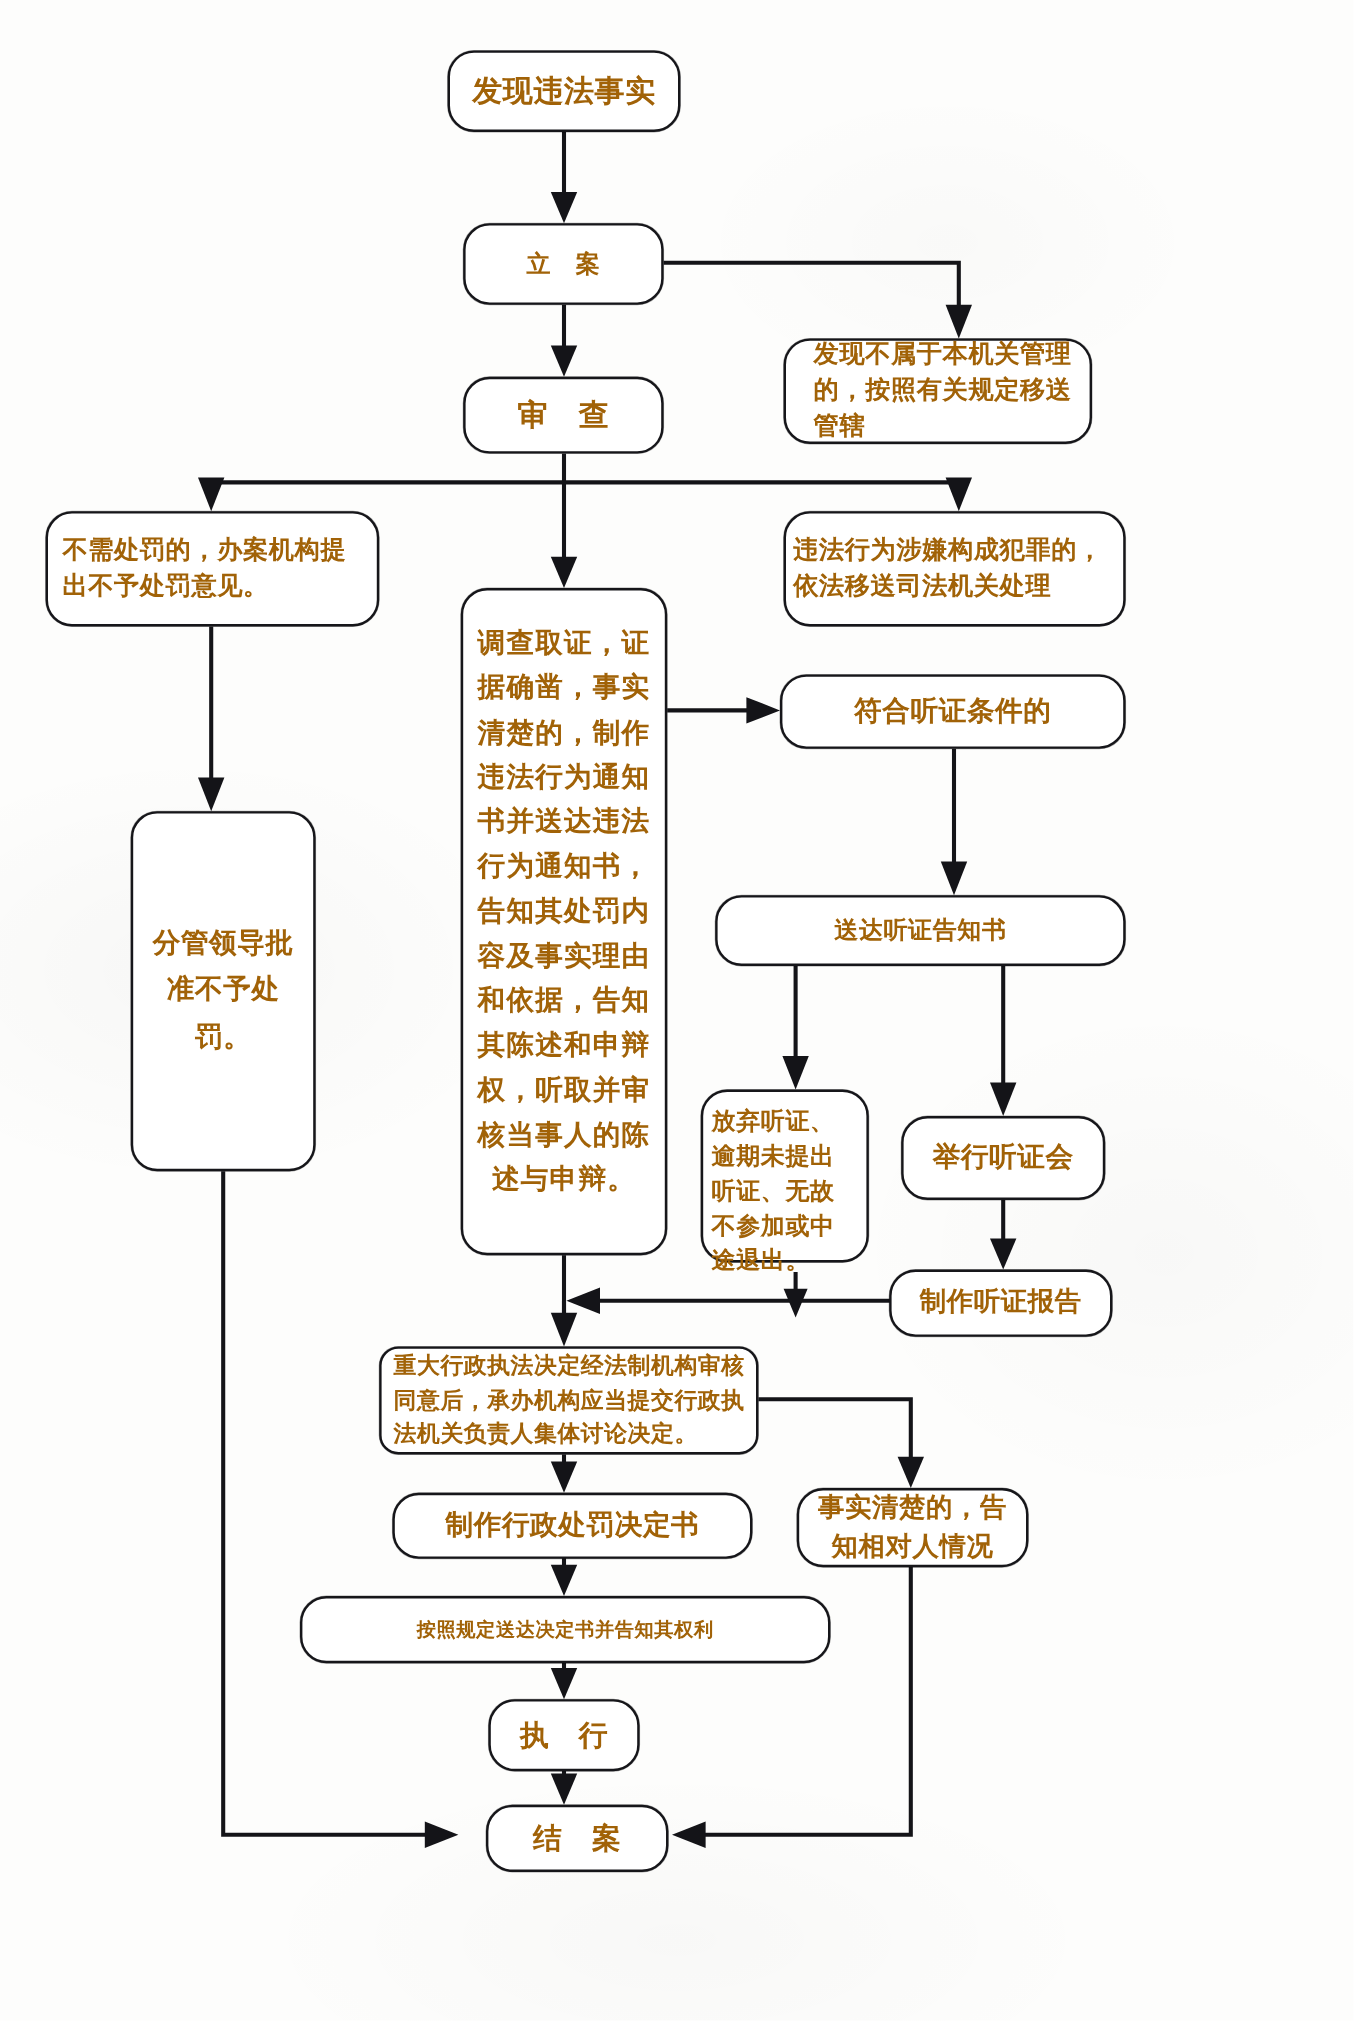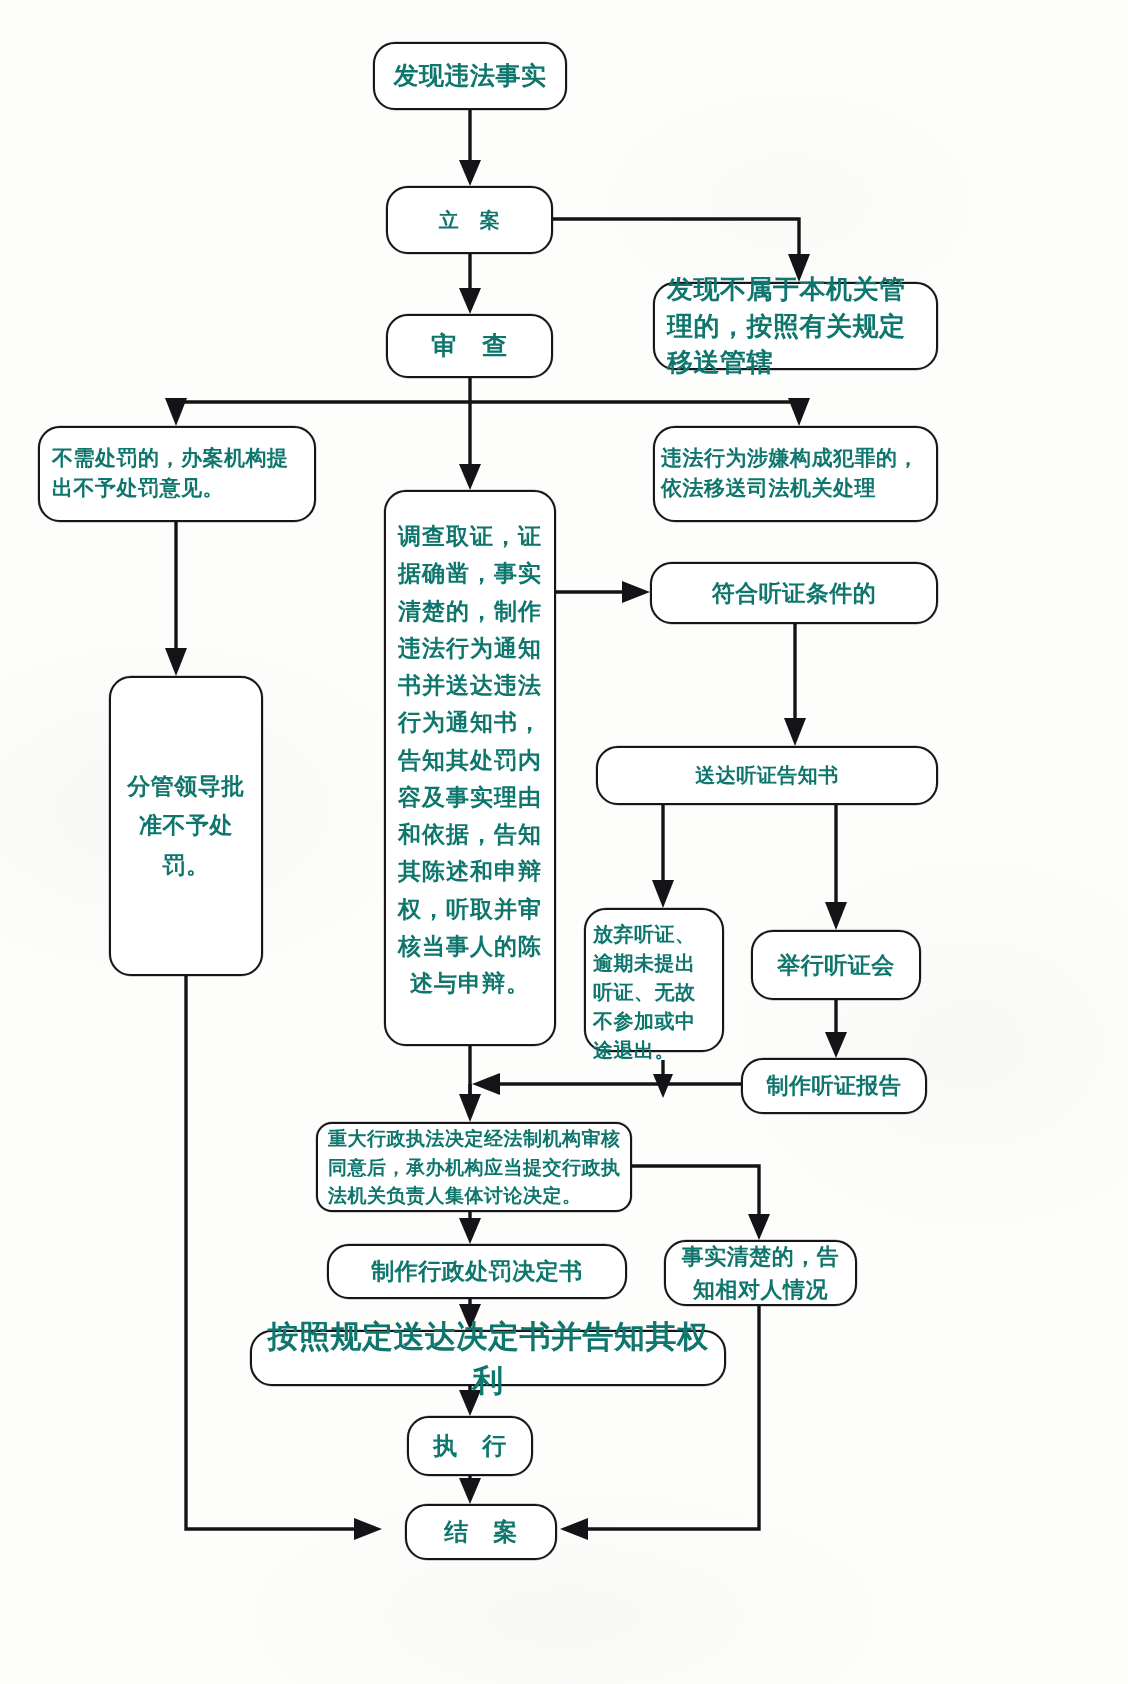--- a/index.html
+++ b/index.html
@@ -23,21 +23,21 @@
       radial-gradient(ellipse 300px 180px at 70% 12%, rgba(0,0,0,0.015), rgba(0,0,0,0) 72%);
     pointer-events:none;
     z-index:0;
   }
   .node{
     position:absolute;
     box-sizing:border-box;
     border:2.4px solid #16161a;
     border-radius:22px;
     background:#ffffff;
-    color:#0f766e;
+    color:#a16207;
     display:flex;
     align-items:center;
     justify-content:center;
     text-align:center;
     z-index:3;
     font-weight:700;
     letter-spacing:0.5px;
     line-height:1.42;
     padding:4px 8px;
     box-shadow:0 0 0 0.4px rgba(0,0,0,0.35);
@@ -133,21 +133,21 @@
   </div>
 
   <div class="node" style="left:386px; top:186px; width:167px; height:68px; font-size:20px;">
     <span>立　案</span>
   </div>
 
   <div class="node" style="left:386px; top:314px; width:167px; height:64px; font-size:25px;">
     <span>审　查</span>
   </div>
 
-  <div class="node lefttext tight" style="left:653px; top:282px; width:285px; height:88px; font-size:26px; padding-left:12px;">
+  <div class="node lefttext tight" style="left:653px; top:282px; width:257px; height:88px; font-size:21px; padding-left:23px;">
     <span>发现不属于本机关管理的，按照有关规定移送管辖</span>
   </div>
 
   <div class="node lefttext tight" style="left:38px; top:426px; width:278px; height:96px; font-size:21px; padding-left:12px;">
     <span>不需处罚的，办案机构提出不予处罚意见。</span>
   </div>
 
   <div class="node lefttext tight" style="left:653px; top:426px; width:285px; height:96px; font-size:21px; ">
     <span>违法行为涉嫌构成犯罪的，依法移送司法机关处理</span>
   </div>
@@ -181,21 +181,21 @@
   </div>
 
   <div class="node lefttext tight" style="left:316px; top:1122px; width:316px; height:90px; font-size:19px; line-height:1.5; padding-left:10px; border-radius:16px;">
     <span>重大行政执法决定经法制机构审核同意后，承办机构应当提交行政执法机关负责人集体讨论决定。</span>
   </div>
 
   <div class="node" style="left:327px; top:1244px; width:300px; height:55px; font-size:23px;">
     <span>制作行政处罚决定书</span>
   </div>
 
-  <div class="node" style="left:250px; top:1330px; width:476px; height:56px; font-size:31px;">
+  <div class="node" style="left:250px; top:1330px; width:442px; height:56px; font-size:16px;">
     <span>按照规定送达决定书并告知其权利</span>
   </div>
 
   <div class="node" style="left:407px; top:1416px; width:126px; height:60px; font-size:24px;">
     <span>执　行</span>
   </div>
 
   <div class="node" style="left:405px; top:1504px; width:152px; height:56px; font-size:24px;">
     <span>结　案</span>
   </div>

